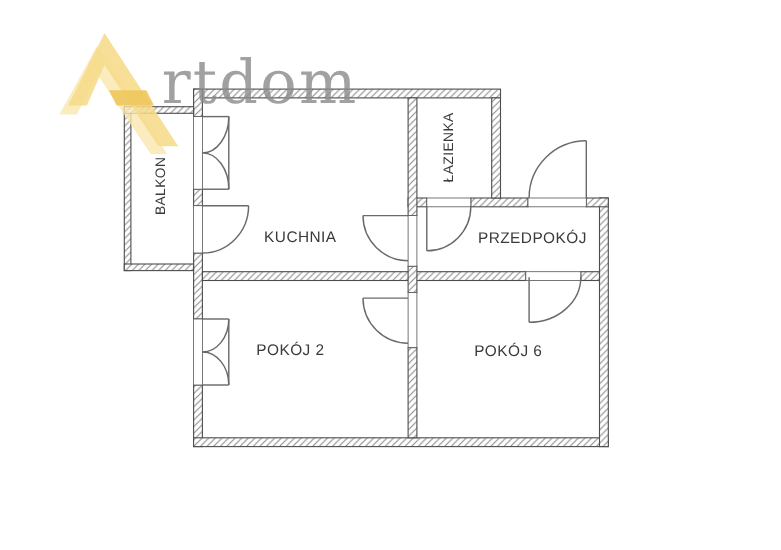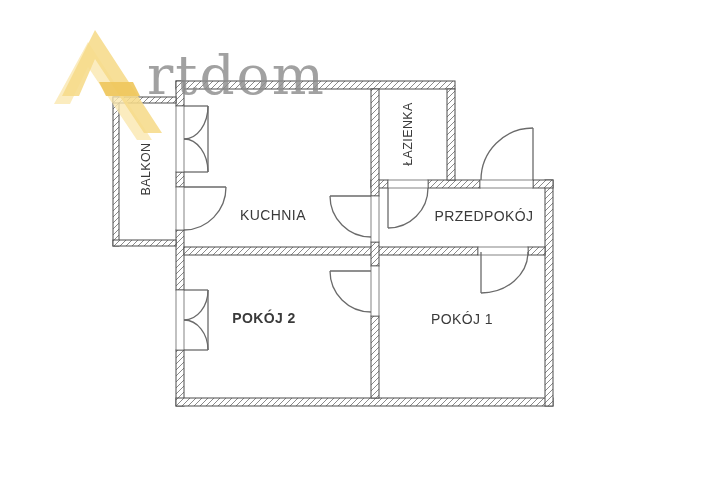--- a/index.html
+++ b/index.html
@@ -124,16 +124,16 @@
   </div>
 
   <div class="room-label vertical" style="left:146px;top:169px;">BALKON</div>
 
   <div class="room-label" style="left:273px;top:167px;margin-top:48px;">KUCHNIA</div>
 
   <div class="room-label vertical" style="left:408px;top:134px;">ŁAZIENKA</div>
 
   <div class="room-label" style="left:484px;top:216px;">PRZEDPOKÓJ</div>
 
-  <div class="room-label" style="left:264px;top:318px;font-weight:bold;">POKÓJ 2</div>
+  <div class="room-label" style="left:264px;top:318px;">POKÓJ 2</div>
 
-  <div class="room-label" style="left:462px;top:319px;">POKÓJ 1</div>
+  <div class="room-label" style="left:462px;top:319px;">POKÓJ 6</div>
 </div>
 
 </body></html>

